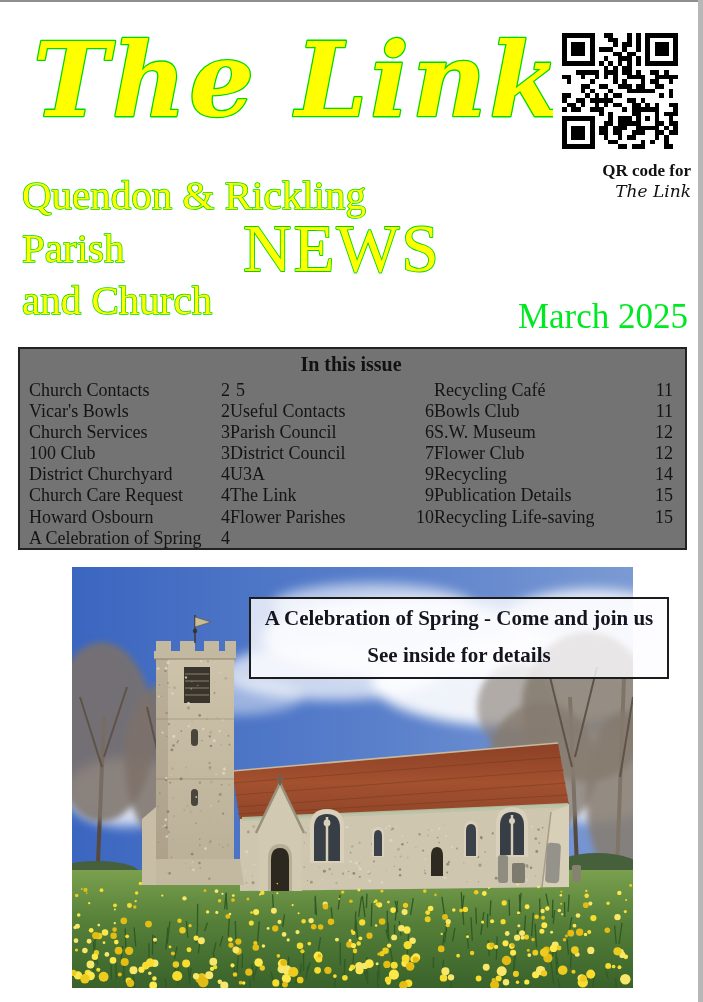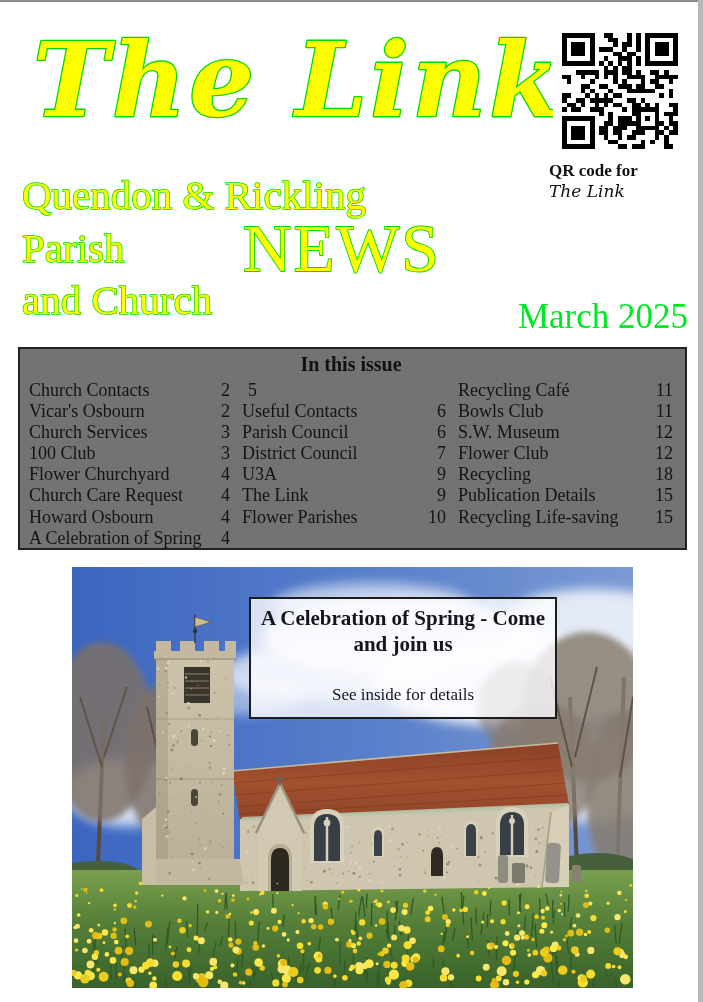--- a/index.html
+++ b/index.html
@@ -7,48 +7,48 @@
     width:703px;height:1002px;position:relative;overflow:hidden;
     font-family:"Liberation Serif", serif;
   }
   .edge-top{position:absolute;left:0;top:0;width:703px;height:2px;background:#8e8e8e;}
   .edge-right{position:absolute;right:0;top:0;width:5px;height:1002px;background:#b7b7b7;}
 
   
   .masthead-svg{position:absolute;left:0;top:0;}
 
   
-  .qr-block{position:absolute;left:549px;top:24px;width:142px;text-align:left;}
+  .qr-block{position:absolute;left:549px;top:24px;width:142px;text-align:right;}
   .qr-svg{width:138px;height:134px;display:block;margin:0 auto;}
   .qr-cap1{font-weight:bold;font-size:17px;color:#111;margin-top:3px;line-height:20px;}
   .qr-cap2{font-family:"DejaVu Serif", serif;font-style:italic;font-size:17px;color:#111;line-height:21px;}
 
   
   .toc{
     position:absolute;left:18px;top:347px;width:669px;height:203px;
     border:2px solid #222;box-sizing:border-box;background:#737373;
     padding:3px 12px 4px 9px;
   }
   .toc-heading{text-align:center;font-weight:bold;font-size:20px;color:#111;margin:1px 0 4px 0;}
-  .toc-grid{display:grid;grid-template-columns:201px 204px 1fr;column-gap:12px;}
+  .toc-grid{display:grid;grid-template-columns:201px 204px 1fr;}
   .toc-col{display:flex;flex-direction:column;}
   .toc-row{display:flex;justify-content:space-between;font-size:18px;line-height:21.1px;color:#141414;white-space:nowrap;}
   .toc-title{overflow:hidden;}
   .toc-page{text-align:right;padding-left:6px;}
 
   
   .photo{position:absolute;left:72px;top:567px;width:561px;height:421px;}
   .photo svg{position:absolute;left:0;top:0;}
   .banner{
-    position:absolute;left:177px;top:30px;width:308px;box-sizing:border-box;
+    position:absolute;left:177px;top:30px;width:420px;box-sizing:border-box;
     border:2px solid #1c1c1c;background:rgba(252,252,255,0.80);
     text-align:center;padding:6px 8px 10px 8px;
   }
   .banner-l1{font-weight:bold;font-size:21px;line-height:26px;color:#15151f;}
-  .banner-l2{font-weight:normal;font-size:17px;line-height:24px;color:#15151f;margin-top:26px;}
+  .banner-l2{font-weight:bold;font-size:21px;line-height:24px;color:#15151f;margin-top:12px;}
 </style>
 </head>
 <body>
 
 <div class="edge-top"></div>
 <div class="edge-right"></div>
 
 <svg class="masthead-svg" width="703" height="345" viewBox="0 0 703 345">
   <text x="298" y="116" text-anchor="middle" font-family="DejaVu Serif, serif" font-style="italic" font-weight="bold" font-size="102" letter-spacing="3" fill="#ffff00" stroke="#00d900" stroke-width="2.6" paint-order="stroke" stroke-linejoin="round">The Link</text>
 
@@ -277,33 +277,33 @@
 <div class="toc">
   <div class="toc-heading">In this issue</div>
   <div class="toc-grid">
 
     <div class="toc-col">
       <div class="toc-row">
           <span class="toc-title">Church Contacts</span>
           <span class="toc-page">2</span>
         </div>
       <div class="toc-row">
-          <span class="toc-title">Vicar's Osbourn</span>
+          <span class="toc-title">Vicar's Bowls</span>
           <span class="toc-page">2</span>
         </div>
       <div class="toc-row">
           <span class="toc-title">Church Services</span>
           <span class="toc-page">3</span>
         </div>
       <div class="toc-row">
           <span class="toc-title">100 Club</span>
           <span class="toc-page">3</span>
         </div>
       <div class="toc-row">
-          <span class="toc-title">Flower Churchyard</span>
+          <span class="toc-title">District Churchyard</span>
           <span class="toc-page">4</span>
         </div>
       <div class="toc-row">
           <span class="toc-title">Church Care Request</span>
           <span class="toc-page">4</span>
         </div>
       <div class="toc-row">
           <span class="toc-title">Howard Osbourn</span>
           <span class="toc-page">4</span>
         </div>
@@ -355,21 +355,21 @@
       <div class="toc-row">
           <span class="toc-title">S.W. Museum</span>
           <span class="toc-page">12</span>
         </div>
       <div class="toc-row">
           <span class="toc-title">Flower Club</span>
           <span class="toc-page">12</span>
         </div>
       <div class="toc-row">
           <span class="toc-title">Recycling</span>
-          <span class="toc-page">18</span>
+          <span class="toc-page">14</span>
         </div>
       <div class="toc-row">
           <span class="toc-title">Publication Details</span>
           <span class="toc-page">15</span>
         </div>
       <div class="toc-row">
           <span class="toc-title">Recycling Life-saving</span>
           <span class="toc-page">15</span>
         </div>
     </div>

